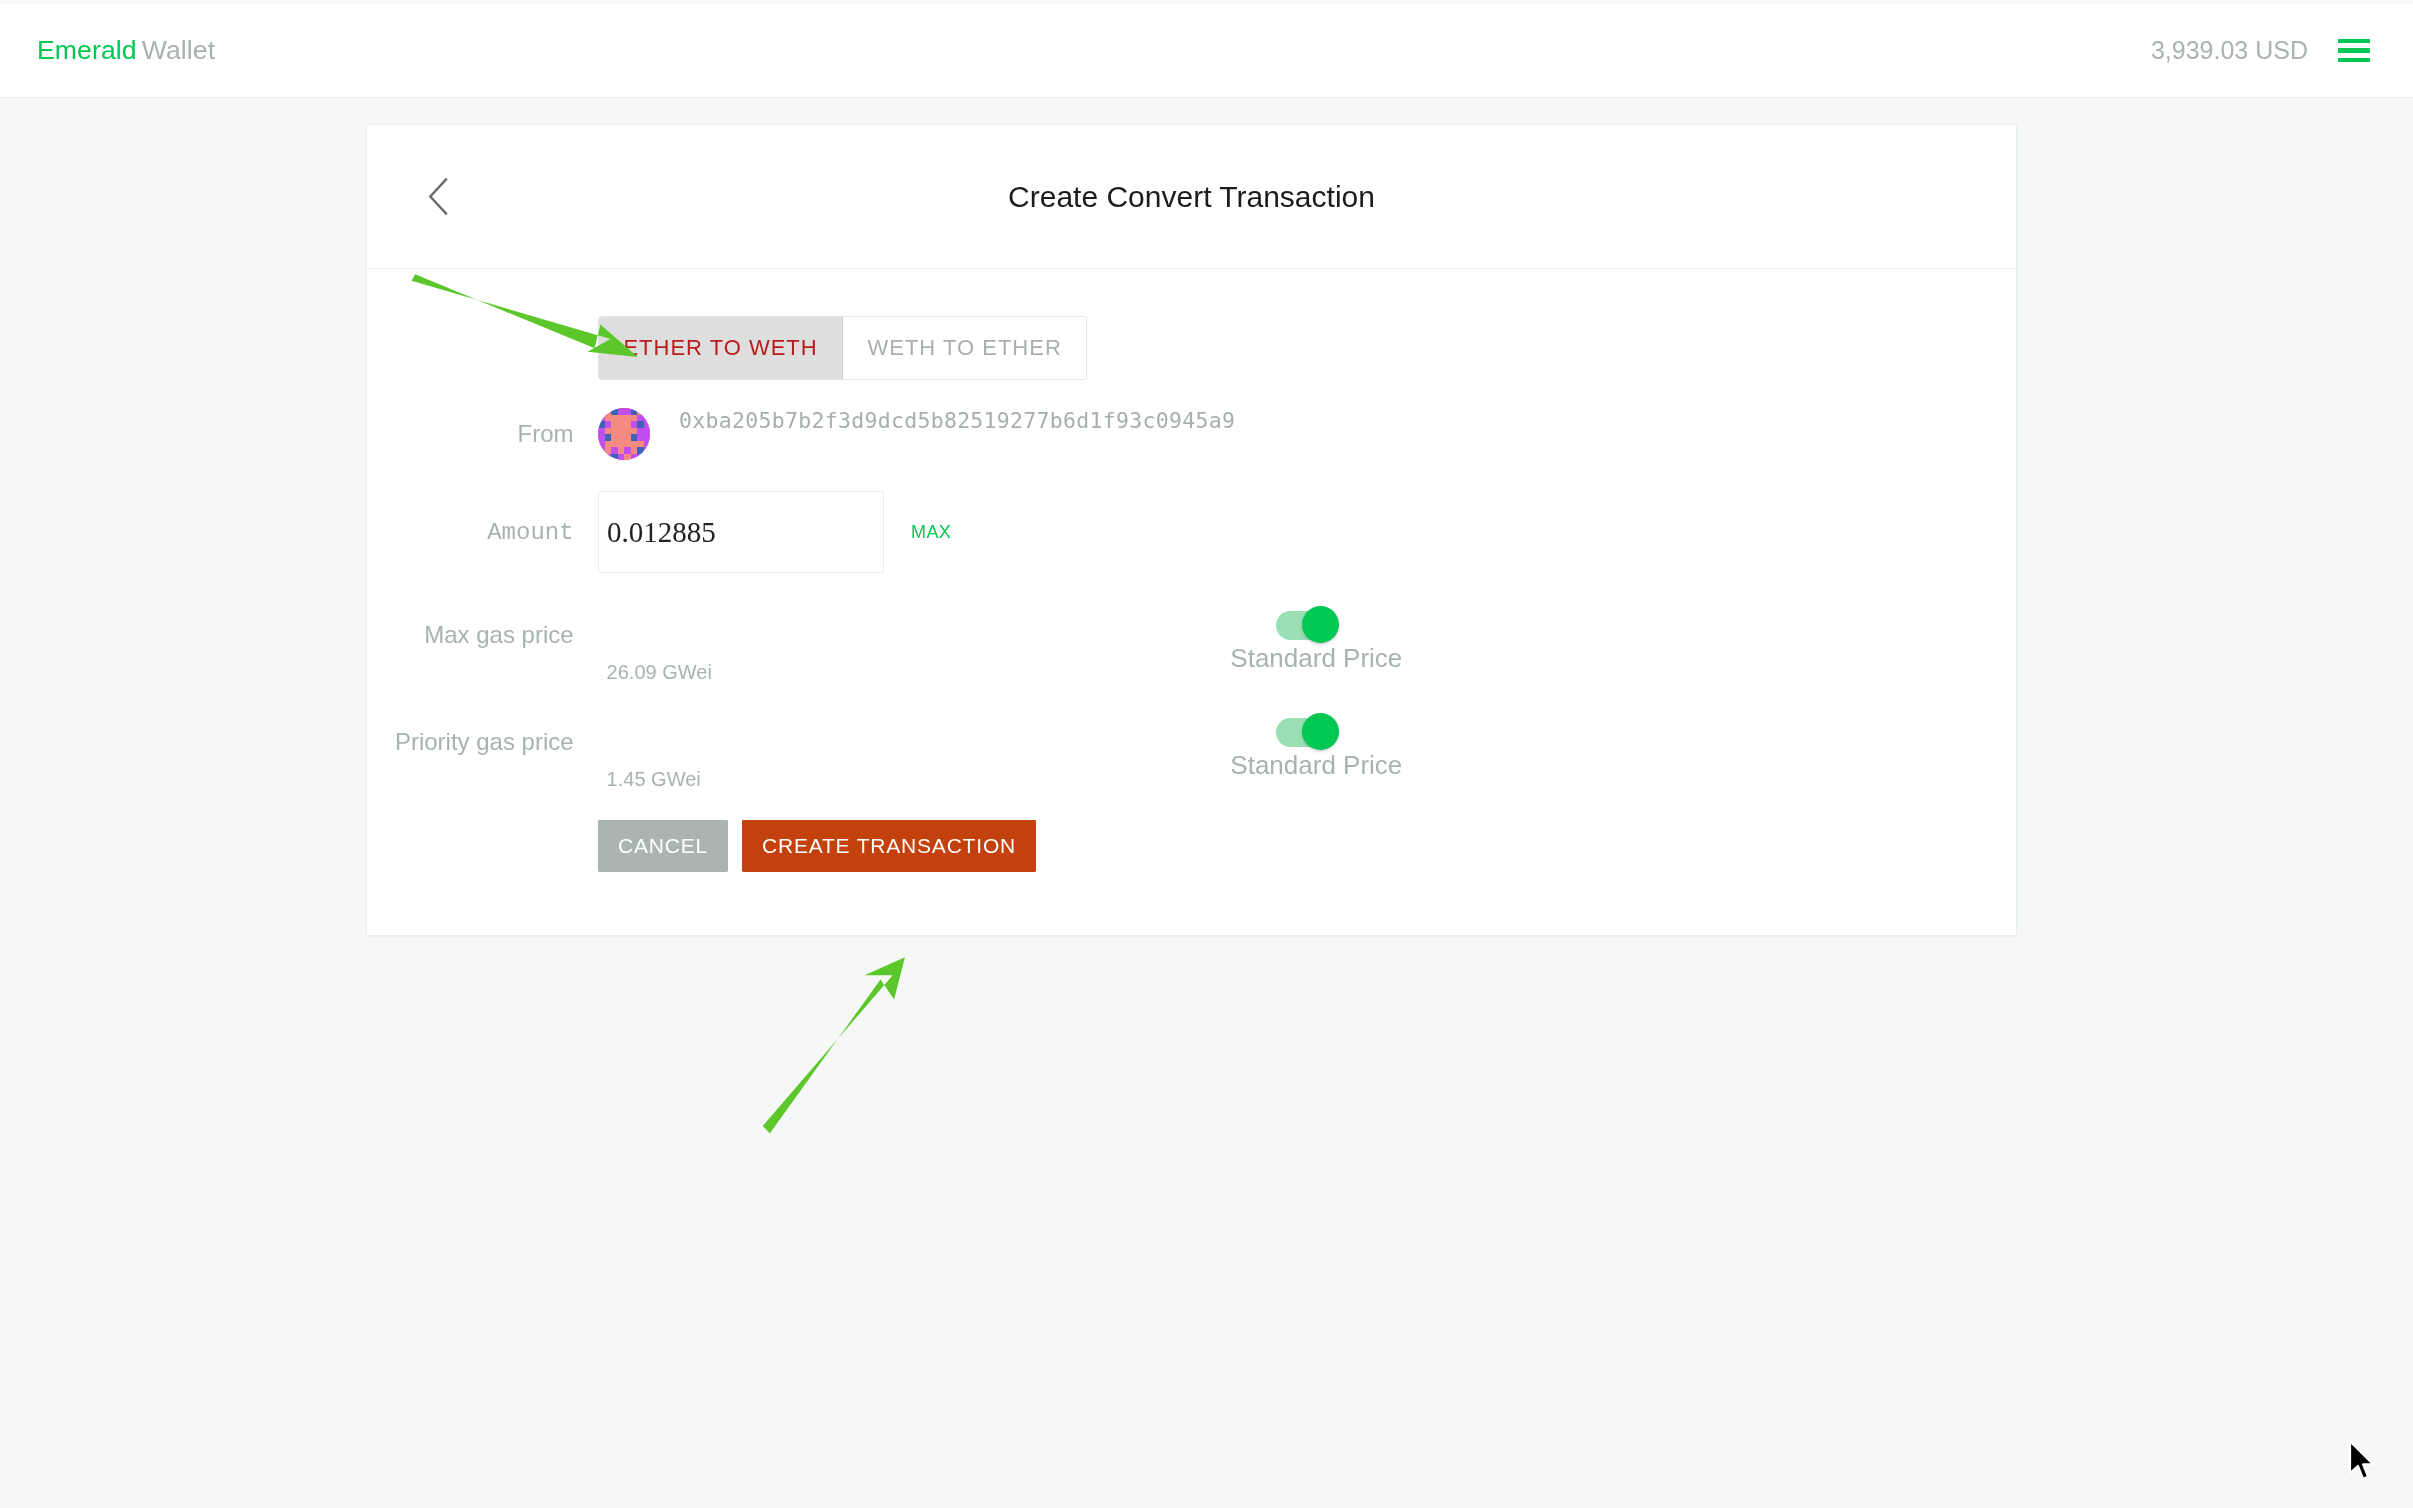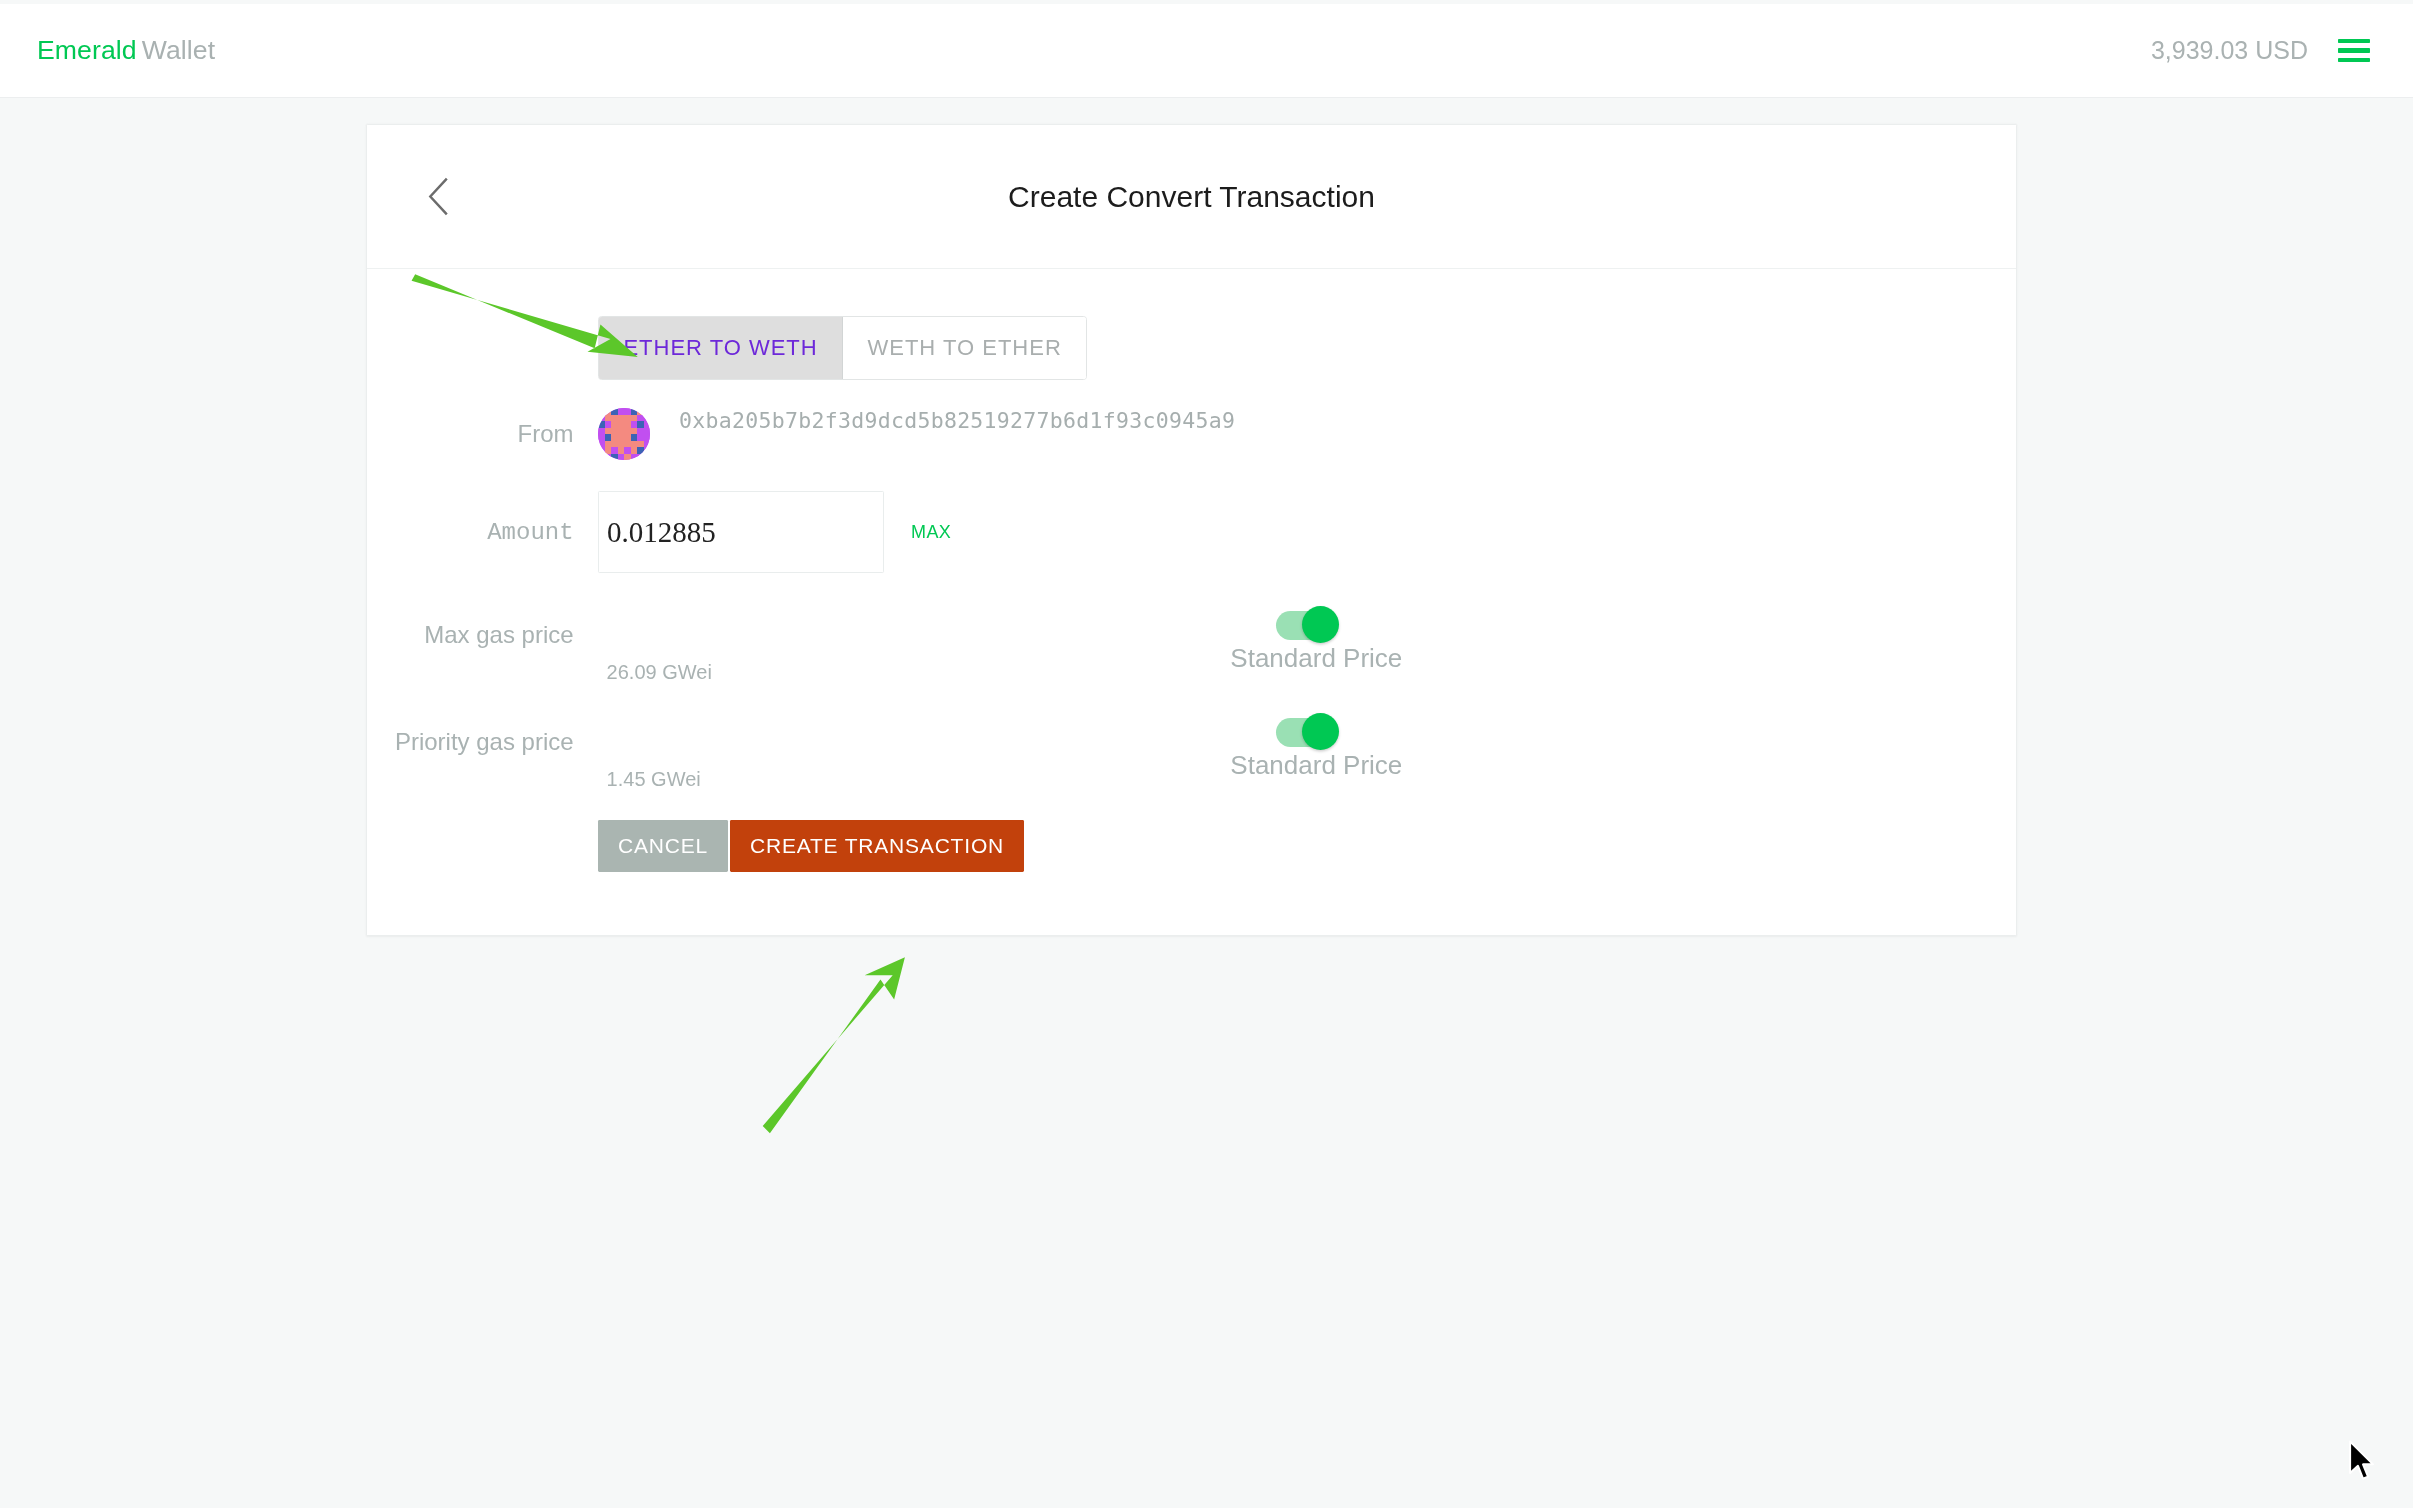--- a/index.html
+++ b/index.html
@@ -146,21 +146,21 @@
     letter-spacing: 1px;
     padding: 18px 24.4px;
     background: #ffffff;
     color: #a9aeae;
     border: none;
     cursor: pointer;
     white-space: nowrap;
   }
   .toggle-btn.selected {
     background: #dedede;
-    color: #6d28d9;
+    color: #b91c1c;
     border-right: 0.7px solid #d2d5d5;
   }
 
   
   .row-from {
     align-items: center;
     margin-bottom: 27px;
     min-height: 60px;
   }
   .row-from .row-label { line-height: 60px; padding-top: 0; }
@@ -263,21 +263,21 @@
     font-size: 20px;
     color: #a9b2b2;
     padding-left: 8.6px;
     padding-top: 10px;
   }
 
   
   .row-actions { margin-top: 10px; }
   .actions {
     display: flex;
-    gap: 2px;
+    gap: 14px;
   }
 
   .btn {
     font-family: "Liberation Sans", sans-serif;
     font-size: 21px;
     letter-spacing: 0.8px;
     color: #ffffff;
     border: none;
     border-radius: 1.4px;
     padding: 0 20px;

